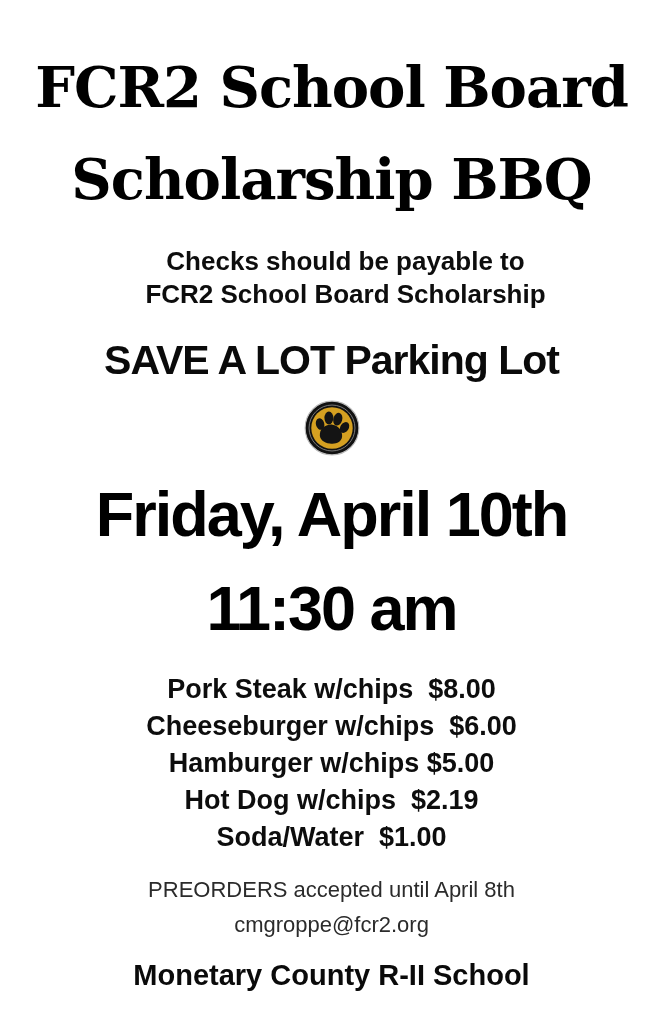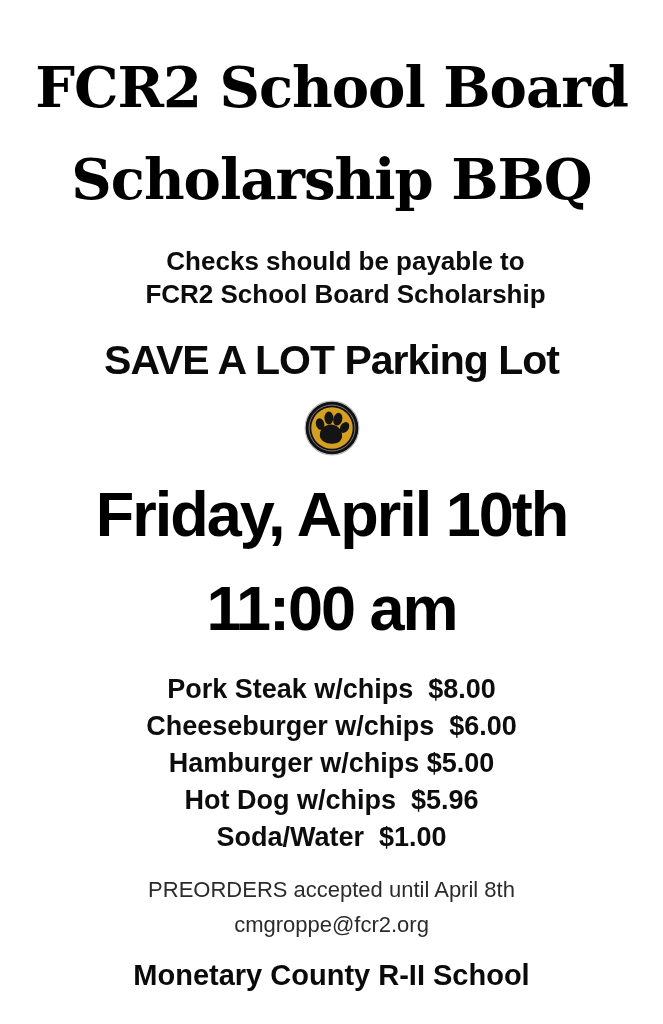--- a/index.html
+++ b/index.html
@@ -113,28 +113,28 @@
         <ellipse cx="42" cy="33" rx="8" ry="11.5" transform="rotate(-8 42 33)"></ellipse>
         <ellipse cx="58" cy="33" rx="8" ry="11.5" transform="rotate(8 58 33)"></ellipse>
         <ellipse cx="72" cy="46" rx="7.5" ry="10.5" transform="rotate(24 72 46)"></ellipse>
         <path d="M50 44 C 60 44 70 52 70 63 C 70 73 61 78 50 78 C 39 78 30 73 30 63 C 30 52 40 44 50 44 Z"></path>
       </g>
     </svg>
   </div>
 
   <div class="datetime">
     <div>Friday, April 10th</div>
-    <div>11:00 am</div>
+    <div>11:30 am</div>
   </div>
 
   <ul class="menu">
     <li>Pork Steak w/chips  $8.00</li>
     <li>Cheeseburger w/chips  $6.00</li>
     <li>Hamburger w/chips $5.00</li>
-    <li>Hot Dog w/chips  $5.96</li>
+    <li>Hot Dog w/chips  $2.19</li>
     <li>Soda/Water  $1.00</li>
   </ul>
 
   <div class="preorder">
     <div>PREORDERS accepted until April 8th</div>
     <div>cmgroppe@fcr2.org</div>
   </div>
 
   <div class="school">Monetary County R-II School</div>
 

